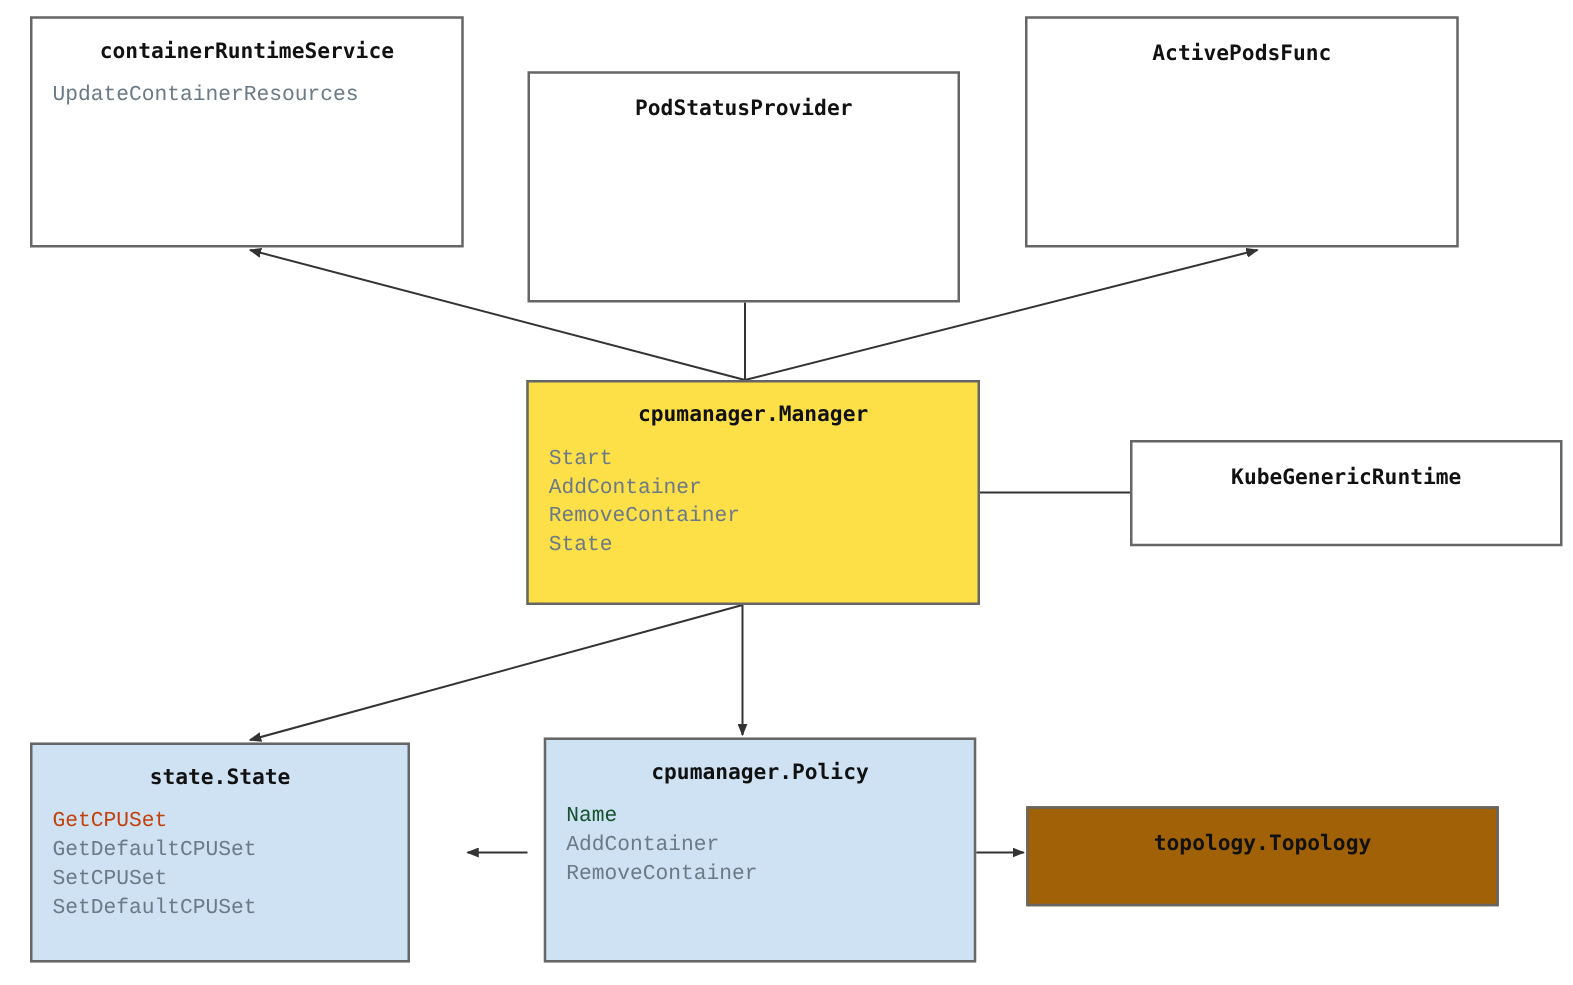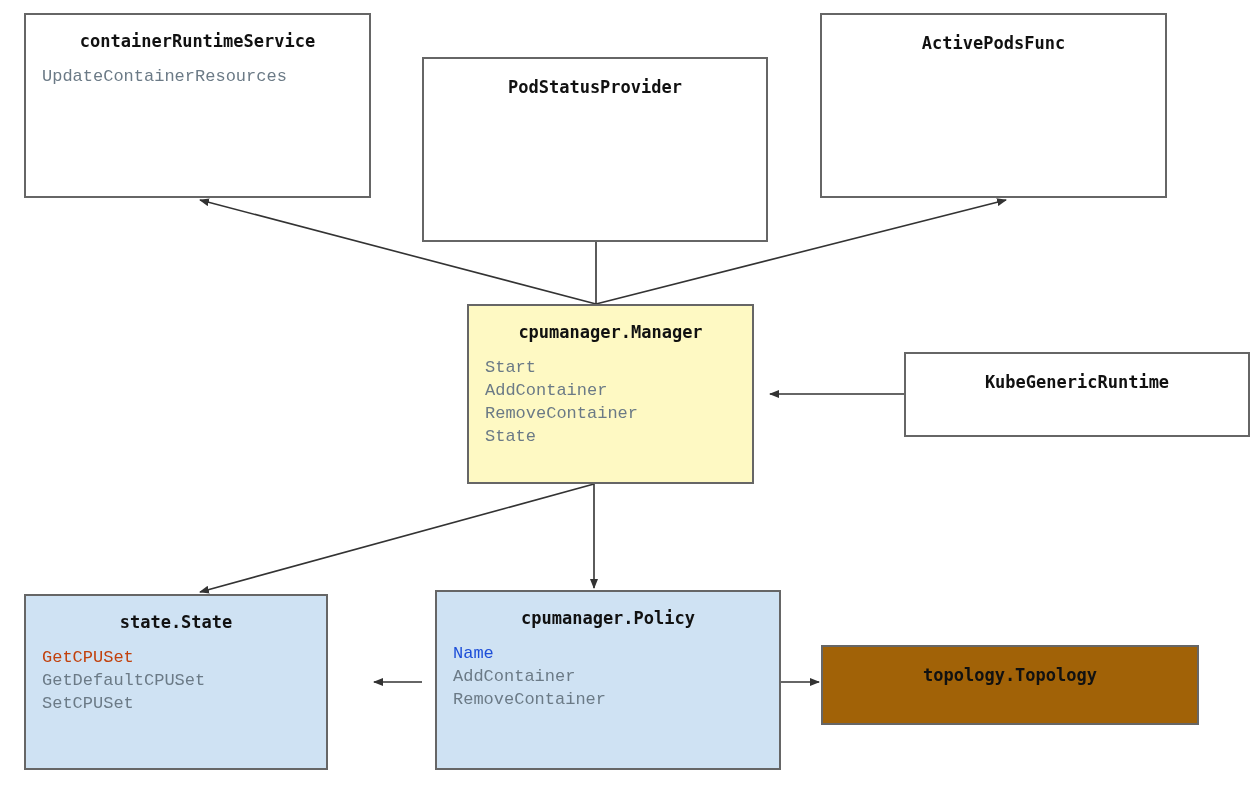--- a/index.html
+++ b/index.html
@@ -86,44 +86,45 @@
         <div class="node-methods">
           <div class="method" style="color: rgb(107, 122, 134);">UpdateContainerResources</div>
         </div>
       </div>
       <div class="node" style="left: 422px; top: 13px; width: 346px; height: 185px; border-color: rgb(102, 102, 102); background: rgb(255, 255, 255); margin-top: 44px;">
         <div class="node-title tight" style="color: rgb(17, 17, 17);">PodStatusProvider</div>
       </div>
       <div class="node" style="left: 820px; top: 13px; width: 347px; height: 185px; border-color: rgb(102, 102, 102); background: rgb(255, 255, 255);">
         <div class="node-title tight" style="color: rgb(17, 17, 17);">ActivePodsFunc</div>
       </div>
-      <div class="node filled" style="left: 421px; top: 304px; width: 287px; height: 180px; border-color: rgb(102, 102, 102); background: #fef9c3; margin-left: 46px;">
+      <div class="node filled" style="left: 421px; top: 304px; width: 363px; height: 180px; border-color: rgb(102, 102, 102); background: #fde047;">
         <div class="node-title" style="color: rgb(17, 17, 17);">cpumanager.Manager</div>
         <div class="node-methods">
           <div class="method" style="color: rgb(107, 122, 134);">Start</div>
           <div class="method" style="color: rgb(107, 122, 134);">AddContainer</div>
           <div class="method" style="color: rgb(107, 122, 134);">RemoveContainer</div>
           <div class="method" style="color: rgb(107, 122, 134);">State</div>
         </div>
       </div>
       <div class="node" style="left: 904px; top: 352px; width: 346px; height: 85px; border-color: rgb(102, 102, 102); background: rgb(255, 255, 255);">
         <div class="node-title tight" style="color: rgb(17, 17, 17);">KubeGenericRuntime</div>
       </div>
       <div class="node filled" style="left: 24px; top: 594px; width: 304px; height: 176px; border-color: rgb(102, 102, 102); background: rgb(207, 226, 243);">
         <div class="node-title" style="color: rgb(17, 17, 17);">state.State</div>
         <div class="node-methods">
           <div class="method" style="color: #c2410c;">GetCPUSet</div>
           <div class="method" style="color: rgb(107, 122, 134);">GetDefaultCPUSet</div>
           <div class="method" style="color: rgb(107, 122, 134);">SetCPUSet</div>
+          <div class="method" style="color: rgb(107, 122, 134);">SetDefaultCPUSet</div>
         </div>
       </div>
       <div class="node filled" style="left: 435px; top: 590px; width: 346px; height: 180px; border-color: rgb(102, 102, 102); background: rgb(207, 226, 243);">
         <div class="node-title" style="color: rgb(17, 17, 17);">cpumanager.Policy</div>
         <div class="node-methods">
-          <div class="method" style="color: #1d4ed8;">Name</div>
+          <div class="method" style="color: #14532d;">Name</div>
           <div class="method" style="color: rgb(107, 122, 134);">AddContainer</div>
           <div class="method" style="color: rgb(107, 122, 134);">RemoveContainer</div>
         </div>
       </div>
       <div class="node filled" style="left: 821px; top: 645px; width: 378px; height: 80px; border-color: rgb(102, 102, 102); background: #a16207;">
         <div class="node-title tight" style="color: rgb(17, 17, 17);">topology.Topology</div>
       </div>
     </div>
 
 </div>

